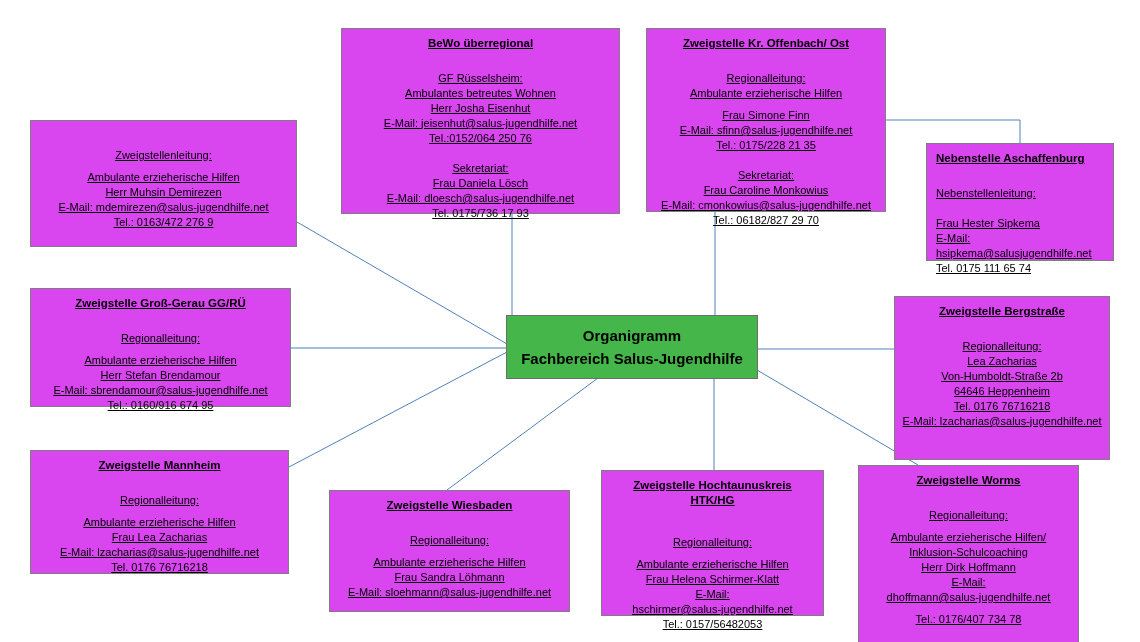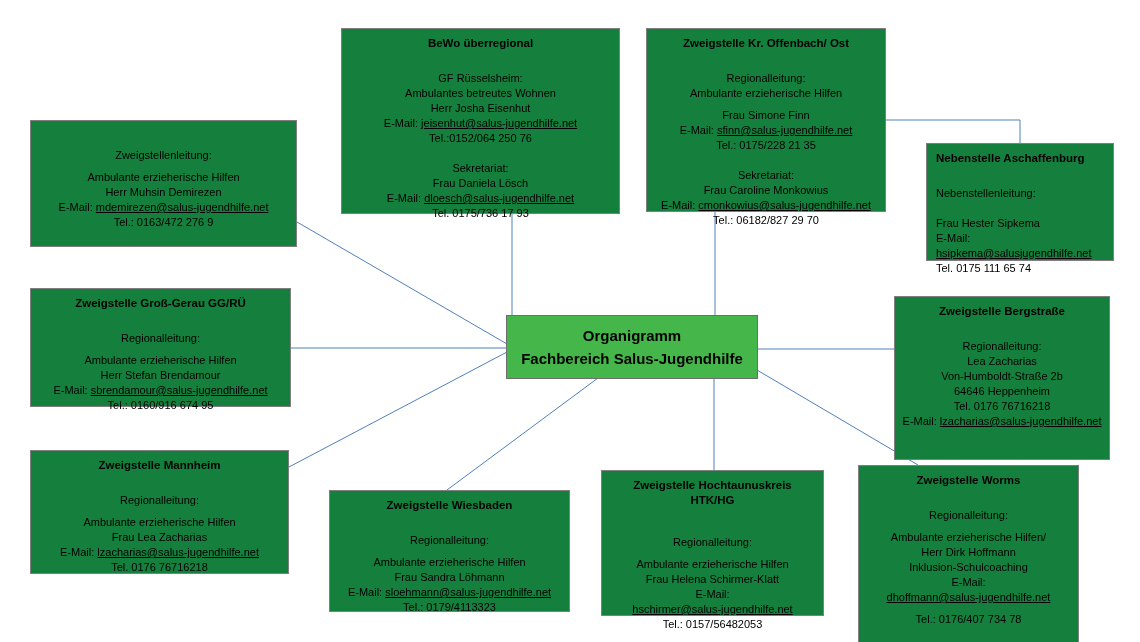--- a/index.html
+++ b/index.html
@@ -14,26 +14,27 @@
   }
   .connectors {
     position: absolute;
     left: 0; top: 0;
     width: 1140px; height: 642px;
     z-index: 0;
   }
   .node {
     position: absolute;
     z-index: 1;
-    background: #15803d;
+    background: #d946ef;
     border: 1px solid #7f7f7f;
     text-align: center;
     font-size: 11px;
     line-height: 15px;
     padding: 7px 4px 3px 4px;
+    text-decoration: underline;
   }
   .node.align-left { text-align: left; padding-left: 9px; }
   .node-title { font-weight: bold; font-size: 11.5px; line-height: 15px; }
   .node-body { margin-top: 20px; }
   .node-line { min-height: 15px; }
   .node-line.gap-full { min-height: 15px; height: 15px; }
   .node-line.gap-small { min-height: 7px; height: 7px; }
   .email { text-decoration: underline; cursor: pointer; }
   .center-node {
     position: absolute;
@@ -161,21 +162,20 @@
         </div>
       </div>
       <div class="node" style="left: 329px; top: 490px; width: 241px; height: 122px;">
         <div class="node-title">Zweigstelle Wiesbaden</div>
         <div class="node-body">
           <div class="node-line">Regionalleitung:</div>
           <div class="node-line gap-small"></div>
           <div class="node-line">Ambulante erzieherische Hilfen</div>
           <div class="node-line">Frau Sandra Löhmann</div>
           <div class="node-line"><span>E-Mail: </span><span class="email">sloehmann@salus-jugendhilfe.net</span></div>
-          <div class="node-line">Tel.: 0179/4113323</div>
         </div>
       </div>
       <div class="node" style="left: 601px; top: 470px; width: 223px; height: 146px;">
         <div class="node-title">Zweigstelle Hochtaunuskreis</div>
         <div class="node-title">HTK/HG</div>
         <div class="node-body">
           <div class="node-line gap-small"></div>
           <div class="node-line">Regionalleitung:</div>
           <div class="node-line gap-small"></div>
           <div class="node-line">Ambulante erzieherische Hilfen</div>
@@ -184,22 +184,22 @@
           <div class="node-line"><span class="email">hschirmer@salus-jugendhilfe.net</span></div>
           <div class="node-line">Tel.: 0157/56482053</div>
         </div>
       </div>
       <div class="node" style="left: 858px; top: 465px; width: 221px; height: 181px;">
         <div class="node-title">Zweigstelle Worms</div>
         <div class="node-body">
           <div class="node-line">Regionalleitung:</div>
           <div class="node-line gap-small"></div>
           <div class="node-line">Ambulante erzieherische Hilfen/</div>
+          <div class="node-line">Inklusion-Schulcoaching</div>
           <div class="node-line">Herr Dirk Hoffmann</div>
-          <div class="node-line">Inklusion-Schulcoaching</div>
           <div class="node-line">E-Mail:</div>
           <div class="node-line"><span class="email">dhoffmann@salus-jugendhilfe.net</span></div>
           <div class="node-line gap-small"></div>
           <div class="node-line">Tel.: 0176/407 734 78</div>
         </div>
       </div>
     </div>
 
 </div>
 

